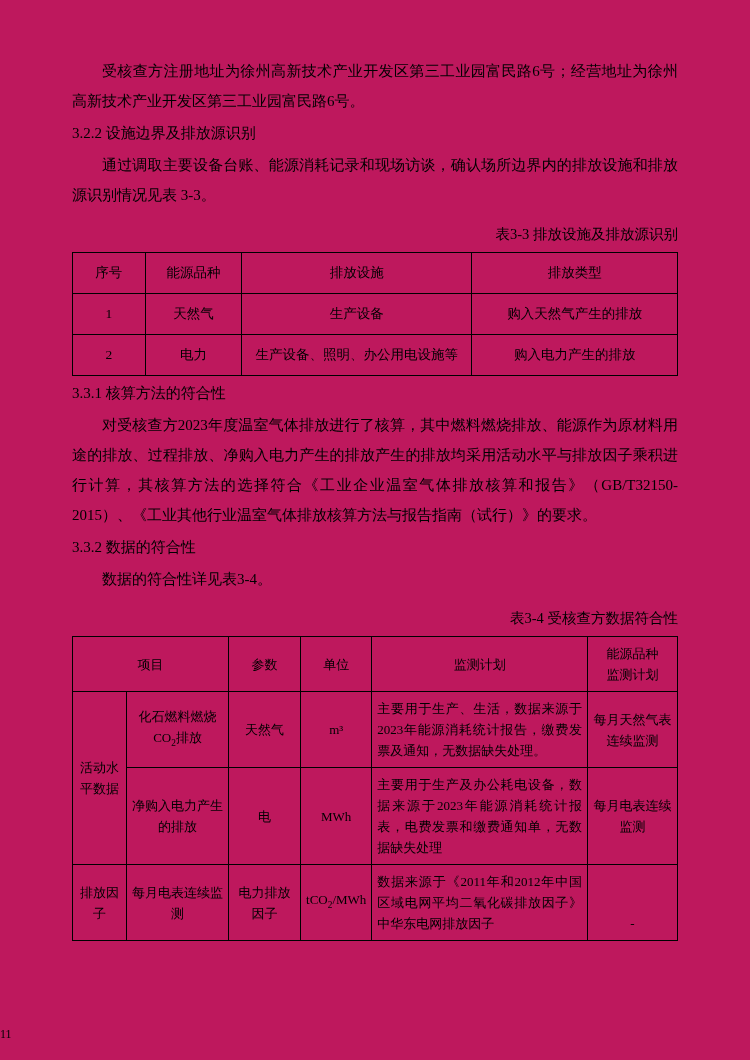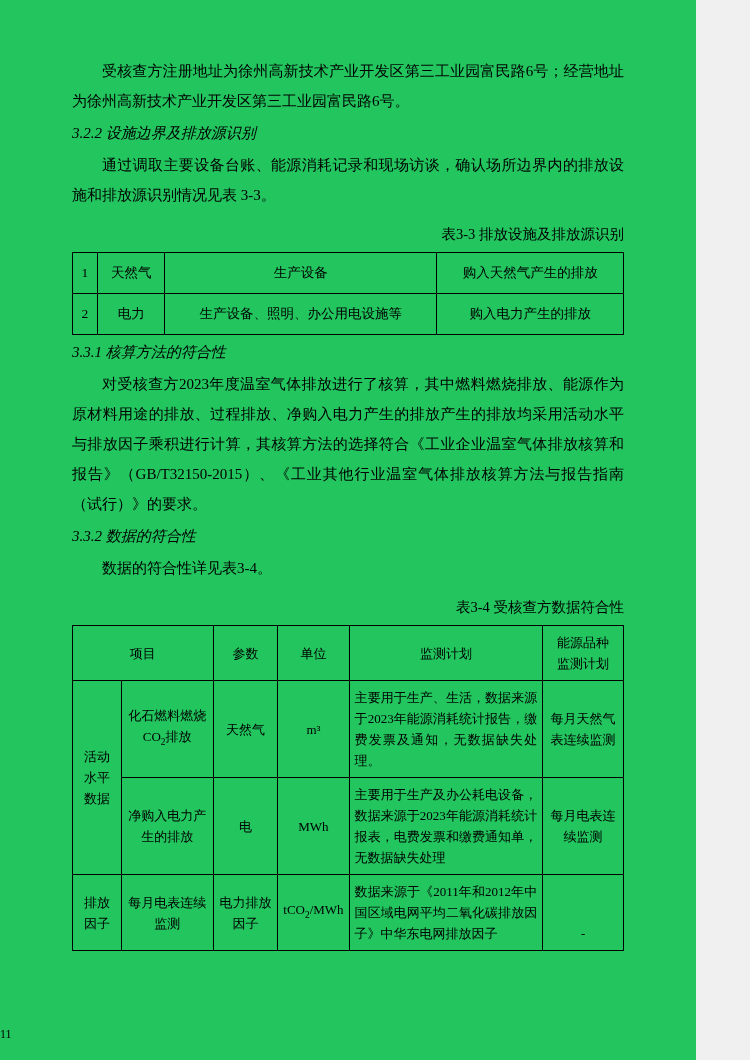--- a/index.html
+++ b/index.html
@@ -1,23 +1,23 @@
 <!DOCTYPE html>
 <html><head>
 <meta charset="utf-8">
 <style>
   html, body {
     margin: 0;
     padding: 0;
     background: #f0f0f0;
   }
   .page {
-    width: 696px;
+    width: 750px;
     height: 1060px;
-    background: #22c55e;
+    background: #be185d;
     position: relative;
     box-sizing: border-box;
     padding: 56px 72px 30px 72px;
     font-family: "Liberation Serif", "DejaVu Serif", serif;
     color: #000;
     overflow: hidden;
   }
   .para {
     font-size: 15px;
     line-height: 30px;
@@ -25,21 +25,20 @@
     text-justify: inter-ideograph;
     margin: 0 0 2px 0;
   }
   .indent {
     text-indent: 2em;
   }
   .heading3 {
     font-size: 15px;
     line-height: 30px;
     margin: 2px 0 2px 0;
-    font-style: italic;
   }
   .heading2 {
     font-size: 17px;
     font-weight: bold;
     line-height: 34px;
     margin: 14px 0 6px 0;
   }
   .tbl-caption {
     font-size: 14.5px;
     text-align: right;
@@ -92,20 +91,26 @@
   <p class="para indent">受核查方注册地址为徐州高新技术产业开发区第三工业园富民路6号；经营地址为徐州高新技术产业开发区第三工业园富民路6号。</p>
 
   <p class="heading3">3.2.2  设施边界及排放源识别</p>
 
   <p class="para indent">通过调取主要设备台账、能源消耗记录和现场访谈，确认场所边界内的排放设施和排放源识别情况见表 3-3。</p>
 
   <p class="tbl-caption">表3-3  排放设施及排放源识别</p>
 
   <table class="doc t33">
     <tbody>
+        <tr>
+      <th style="width:12%">序号</th>
+      <th style="width:16%">能源品种</th>
+      <th style="width:38%">排放设施</th>
+      <th style="width:34%">排放类型</th>
+    </tr>
     <tr>
       <td>1</td>
       <td>天然气</td>
       <td>生产设备</td>
       <td>购入天然气产生的排放</td>
     </tr>
     <tr>
       <td>2</td>
       <td>电力</td>
       <td>生产设备、照明、办公用电设施等</td>

